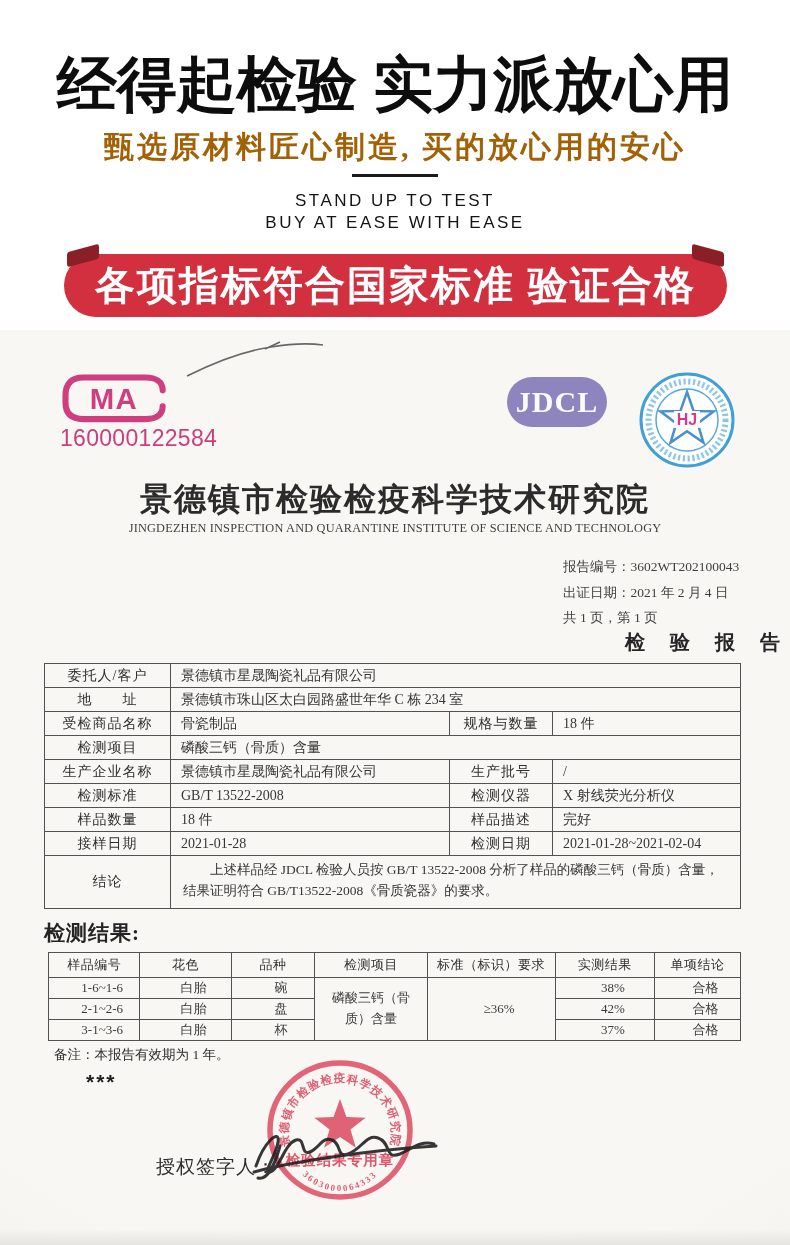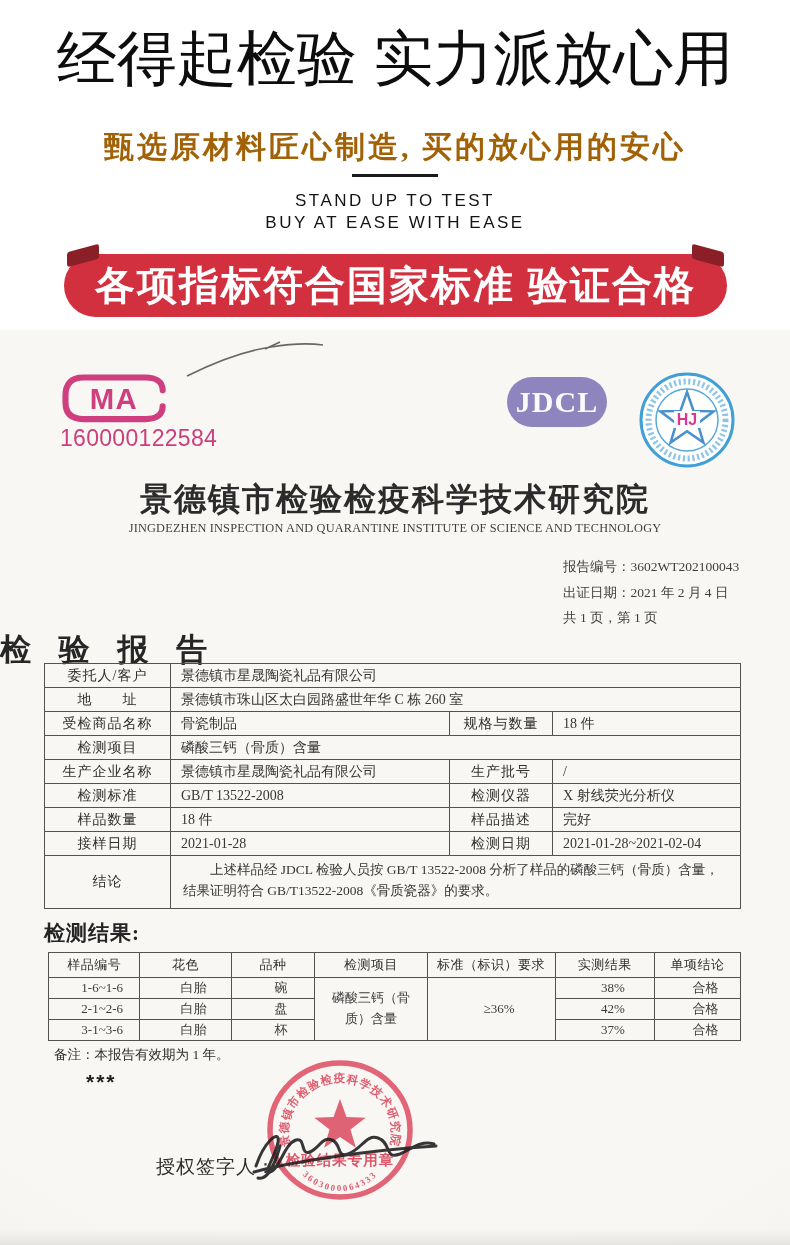--- a/index.html
+++ b/index.html
@@ -1,21 +1,21 @@
 <!DOCTYPE html>
 <html><head>
 <meta charset="utf-8">
 <style>
   * { margin:0; padding:0; box-sizing:border-box; }
   body { background:#fff; font-family:"Liberation Sans", sans-serif; }
   .page { position:relative; width:790px; height:1245px; background:#fff; overflow:hidden; margin:0 auto; }
 
   
-  .title { position:absolute; top:26px; left:0; width:100%; text-align:center;
-           font-size:60px; font-weight:400; color:#0d0d0d; letter-spacing:0; line-height:1.1;
+  .title { position:absolute; top:52px; left:0; width:100%; text-align:center;
+           font-size:60px; font-weight:700; color:#0d0d0d; letter-spacing:0; line-height:1.1;
            font-family:"Liberation Sans", sans-serif; }
   .subtitle { position:absolute; top:127px; left:0; width:100%; text-align:center;
               font-size:30px; font-weight:bold; color:#a16207; letter-spacing:3px;
               font-family:"Liberation Serif", "DejaVu Serif", serif; }
   .divider { position:absolute; top:174px; left:50%; transform:translateX(-50%);
              width:86px; height:3px; background:#1a1a1a; }
   .en-line { position:absolute; left:0; width:100%; text-align:center;
              font-size:17px; letter-spacing:2.5px; color:#141414; font-weight:500; }
   .en1 { top:191px; } .en2 { top:213px; }
   .banner { position:absolute; top:254px; left:64px; right:63px; height:63px;
@@ -48,22 +48,22 @@
 
   .hj { position:absolute; left:637px; top:38px; width:100px; height:104px; }
 
   .inst-cn { position:absolute; top:148px; left:0; width:100%; text-align:center;
              font-size:32px; font-weight:bold; color:#2b2b2b; letter-spacing:2px; }
   .inst-en { position:absolute; top:191px; left:0; width:100%; text-align:center;
              font-size:12.3px; color:#3e3e3e; letter-spacing:0.2px; }
 
   .meta { position:absolute; left:563px; top:224px; font-size:13.5px; color:#3f3f3f; line-height:1.9; }
 
-  .report-title { position:absolute; top:299px; left:0; width:100%; text-align:left;
-                  font-size:31px; font-weight:bold; color:#262626; letter-spacing:10px; }
+  .report-title { position:absolute; top:299px; left:0; width:100%; text-align:right;
+                  font-size:20px; font-weight:bold; color:#262626; letter-spacing:10px; }
 
   table { border-collapse:collapse; table-layout:fixed; }
   td, th { border:1px solid #525252; font-weight:normal; }
 
   .info-table { position:absolute; left:44px; top:333px; width:697px; font-size:14px; }
   .info-table td { height:24px; color:#363636; }
   .info-table .lbl { text-align:center; letter-spacing:1px; color:#2f2f2f; }
   .info-table .val { padding:1px 10px; }
   .info-table .conclusion { padding:4px 12px 6px 12px; line-height:1.55; font-size:13.5px; text-indent:2em; }
 
@@ -147,21 +147,21 @@
           <col style="width:14.8%">
           <col style="width:27%">
         </colgroup>
       <tbody>
           <tr>
         <td class="lbl">委托人/客户</td>
         <td class="val" colspan="3">景德镇市星晟陶瓷礼品有限公司</td>
       </tr>
       <tr>
         <td class="lbl">地　　址</td>
-        <td class="val" colspan="3">景德镇市珠山区太白园路盛世年华 C 栋 260 室</td>
+        <td class="val" colspan="3">景德镇市珠山区太白园路盛世年华 C 栋 234 室</td>
       </tr>
       <tr>
         <td class="lbl">受检商品名称</td>
         <td class="val">骨瓷制品</td>
         <td class="lbl">规格与数量</td>
         <td class="val">18 件</td>
       </tr>
       <tr>
         <td class="lbl">检测项目</td>
         <td class="val" colspan="3">磷酸三钙（骨质）含量</td>

